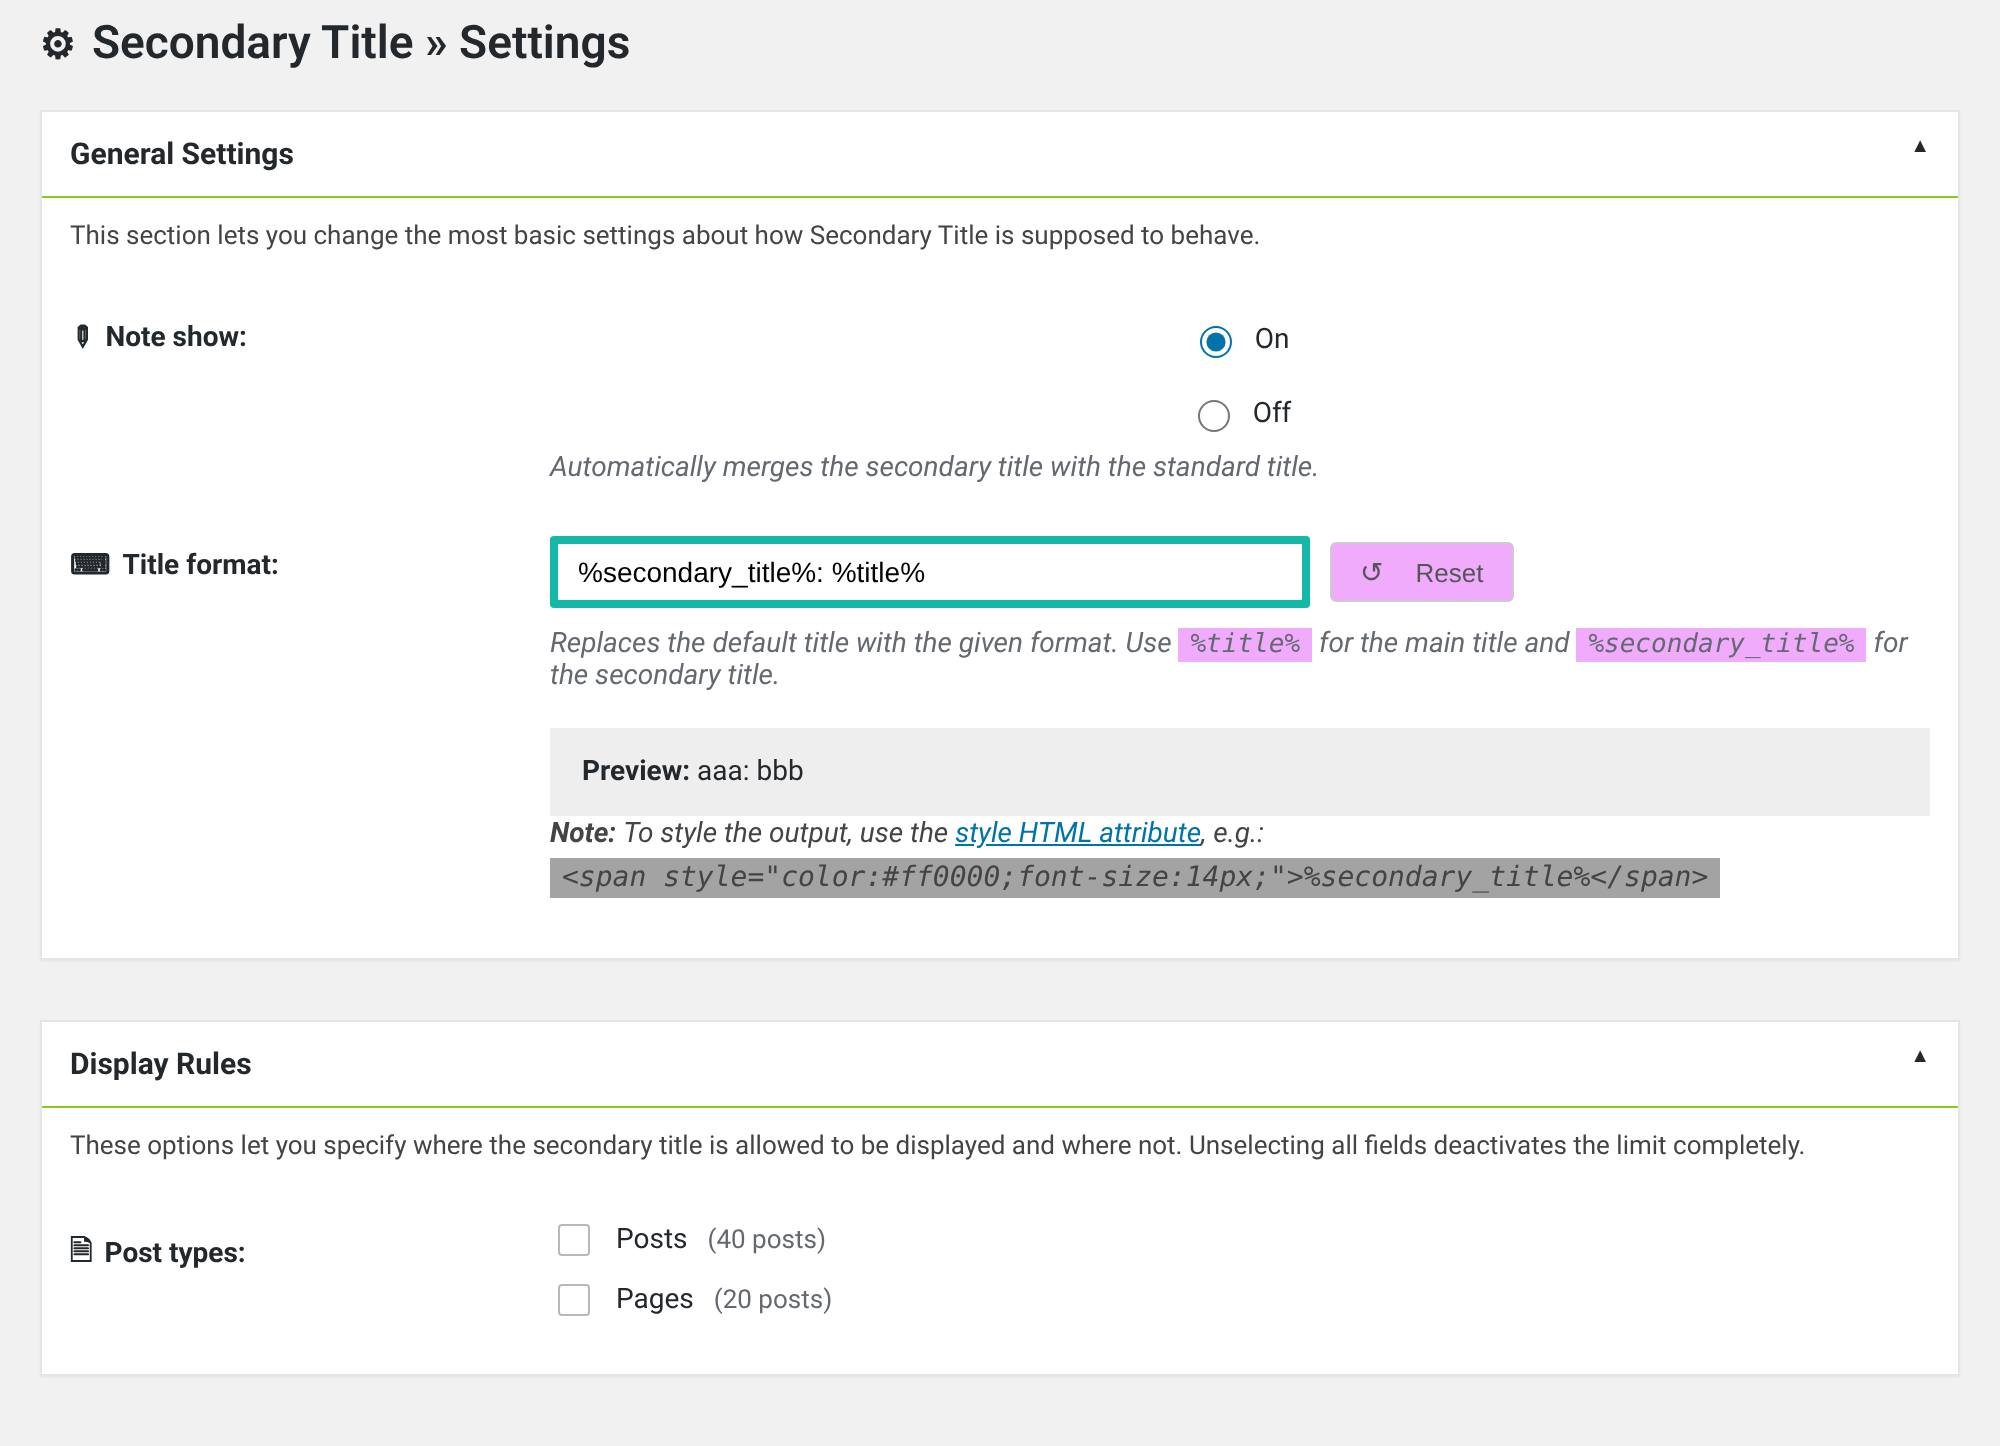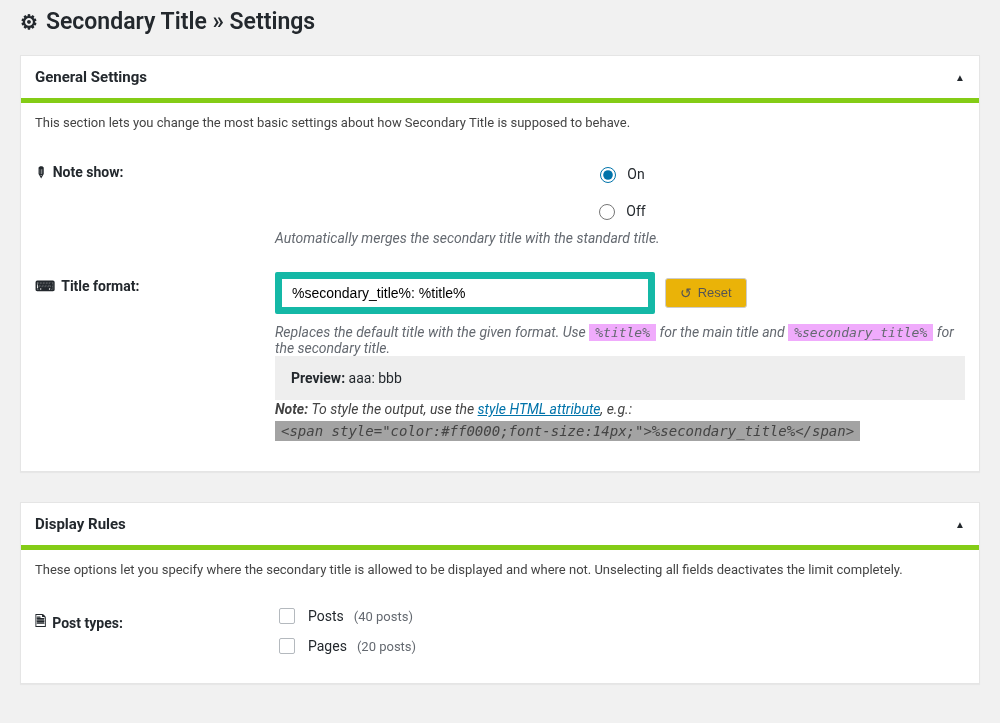--- a/index.html
+++ b/index.html
@@ -23,24 +23,23 @@
   .gear-icon::before { content: "⚙"; font-size: 20px; color: #23282d; }
 
   .postbox {
     background: #fff;
     border: 1px solid #e5e5e5;
     box-shadow: 0 1px 1px rgba(0,0,0,.04);
     margin-bottom: 30px;
   }
   .postbox-header {
     display: flex;
-    align-items: center;
     justify-content: space-between;
     padding: 12px 14px;
-    border-bottom: 5px solid #84cc16;
+    border-bottom: 1px solid #84cc16;
   }
   .postbox-header h2 {
     margin: 0;
     font-size: 15px;
     font-weight: 700;
     color: #23282d;
   }
   .toggle-triangle { font-size: 10px; color: #23282d; cursor: pointer; }
   .inside { padding: 12px 14px 18px; }
   .section-desc { font-size: 13px; color: #444; margin: 0 0 28px 0; }
@@ -64,49 +63,50 @@
   .radio-line { display: flex; gap: 18px; align-items: center; font-size: 14px; margin-top: 6px; flex-direction: column; }
   .radio-line label { display: flex; align-items: center; gap: 8px; font-weight: 400; cursor: pointer; }
   input[type=radio] { width: 16px; height: 16px; accent-color: #0073aa; cursor: pointer; }
 
   .desc-italic { font-style: italic; color: #646970; margin-top: 10px; font-size: 14px; }
 
   .inline { display: flex; gap: 10px; align-items: center; }
   input[type=text] {
     font-size: 14px;
     padding: 6px 10px;
-    border: 7px solid #14b8a6;
+    border: 4px solid #14b8a6;
     background: #fff;
     width: 380px;
     border-radius: 2px;
   }
   .button {
-    background: #eab308;
+    background: #f0abfc;
     border: 1px solid #ccc;
     padding: 6px 14px;
     font-size: 13px;
     border-radius: 3px;
     cursor: pointer;
     display: inline-flex;
-    align-items: flex-start;
-    gap: 6px;
+    align-items: center;
+    gap: 16px;
     color: #555;
   }
   .reset-icon::before { content: "↺"; font-size: 14px; }
 
   code.inline-code {
     background: #f0abfc;
     padding: 1px 6px;
     font-family: Consolas, Monaco, monospace;
     font-size: 13px;
   }
 
   .preview-box {
     background: #eee;
     padding: 14px 16px;
+    margin-top: 18px;
     font-size: 14px;
   }
   .preview-box strong { font-weight: 700; }
 
   .note-line { margin-top: 1px; font-size: 14px; color: #444; }
   .note-line strong { font-weight: 700; font-style: italic; }
   .note-line em { font-style: italic; }
   a.link { color: #0073aa; text-decoration: underline; font-style: italic; }
 
   .code-block {

